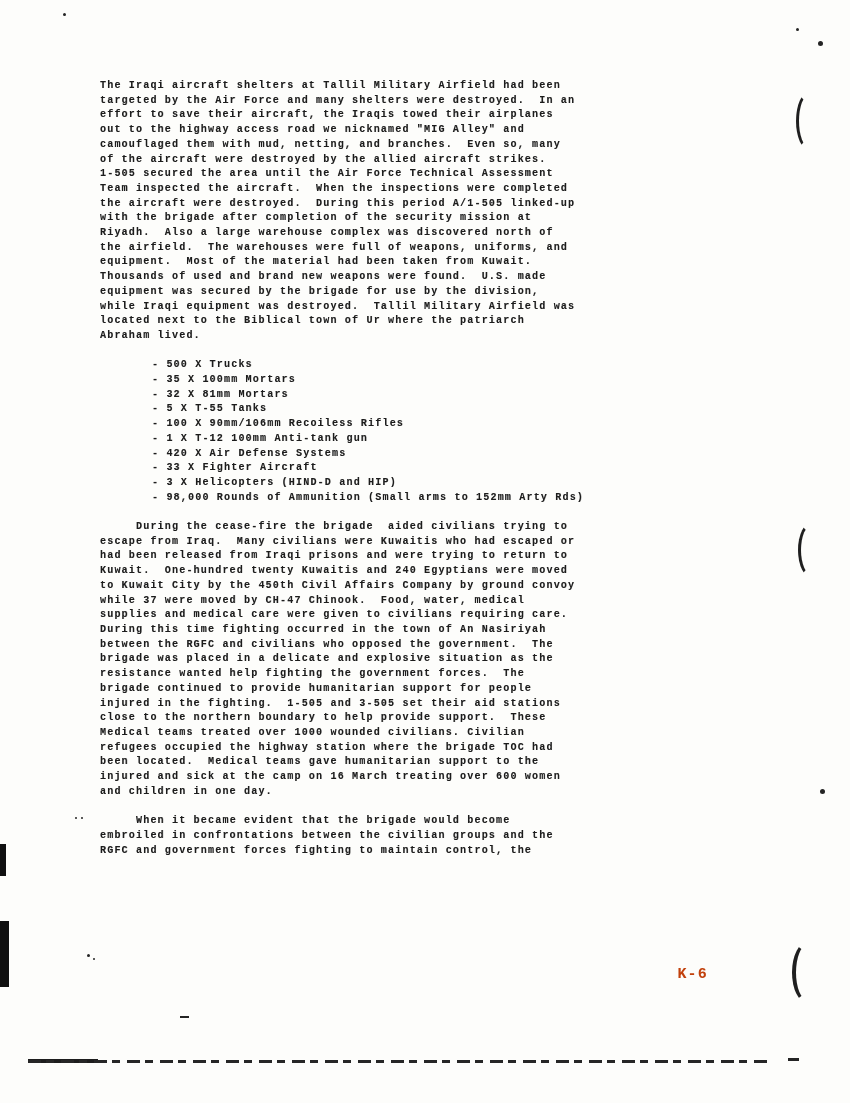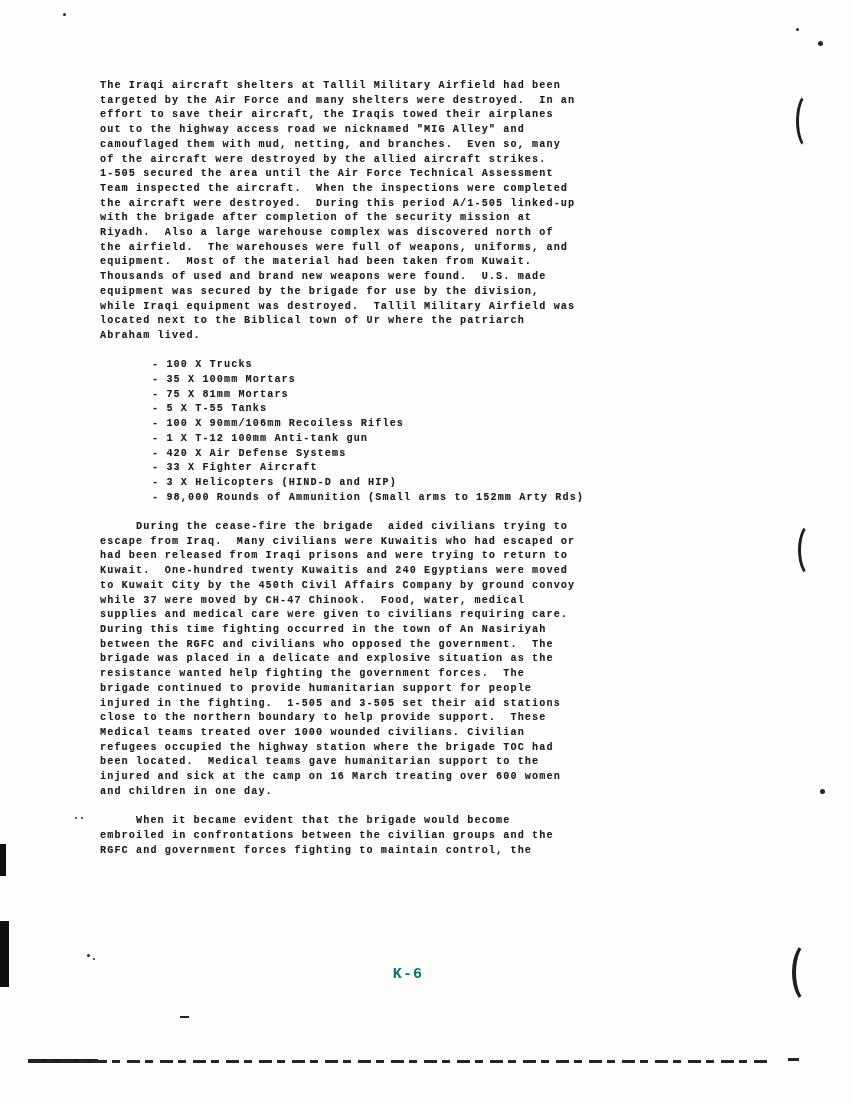--- a/index.html
+++ b/index.html
@@ -32,25 +32,25 @@
     margin: 10px 0 14.7px 52px;
   }
   .list-item {
     white-space: pre;
   }
   .page-footer {
     position: absolute;
     left: 108px;
     top: 966px;
     width: 600px;
-    text-align: center;
+    text-align: right;
     font-size: 15px;
     font-weight: 700;
     letter-spacing: 1.2px;
-    color: #0f766e;
+    color: #c2410c;
   }
   
   .artifact { position: absolute; }
   .dot { background: #242424; border-radius: 50%; }
   .paren {
     border: 3px solid transparent;
     border-left-color: #1f1f1f;
     border-radius: 50%;
   }
   .bar-left { left: 0; background: #101010; }
@@ -95,23 +95,23 @@
 Riyadh.  Also a large warehouse complex was discovered north of
 the airfield.  The warehouses were full of weapons, uniforms, and
 equipment.  Most of the material had been taken from Kuwait.
 Thousands of used and brand new weapons were found.  U.S. made
 equipment was secured by the brigade for use by the division,
 while Iraqi equipment was destroyed.  Tallil Military Airfield was
 located next to the Biblical town of Ur where the patriarch
 Abraham lived.</p>
 
     <div class="equip-list">
-      <div class="list-item">- 100 X Trucks</div>
+      <div class="list-item">- 500 X Trucks</div>
       <div class="list-item">- 35 X 100mm Mortars</div>
-      <div class="list-item">- 75 X 81mm Mortars</div>
+      <div class="list-item">- 32 X 81mm Mortars</div>
       <div class="list-item">- 5 X T-55 Tanks</div>
       <div class="list-item">- 100 X 90mm/106mm Recoiless Rifles</div>
       <div class="list-item">- 1 X T-12 100mm Anti-tank gun</div>
       <div class="list-item">- 420 X Air Defense Systems</div>
       <div class="list-item">- 33 X Fighter Aircraft</div>
       <div class="list-item">- 3 X Helicopters (HIND-D and HIP)</div>
       <div class="list-item">- 98,000 Rounds of Ammunition (Small arms to 152mm Arty Rds)</div>
     </div>
 
     <p class="para">     During the cease-fire the brigade  aided civilians trying to

